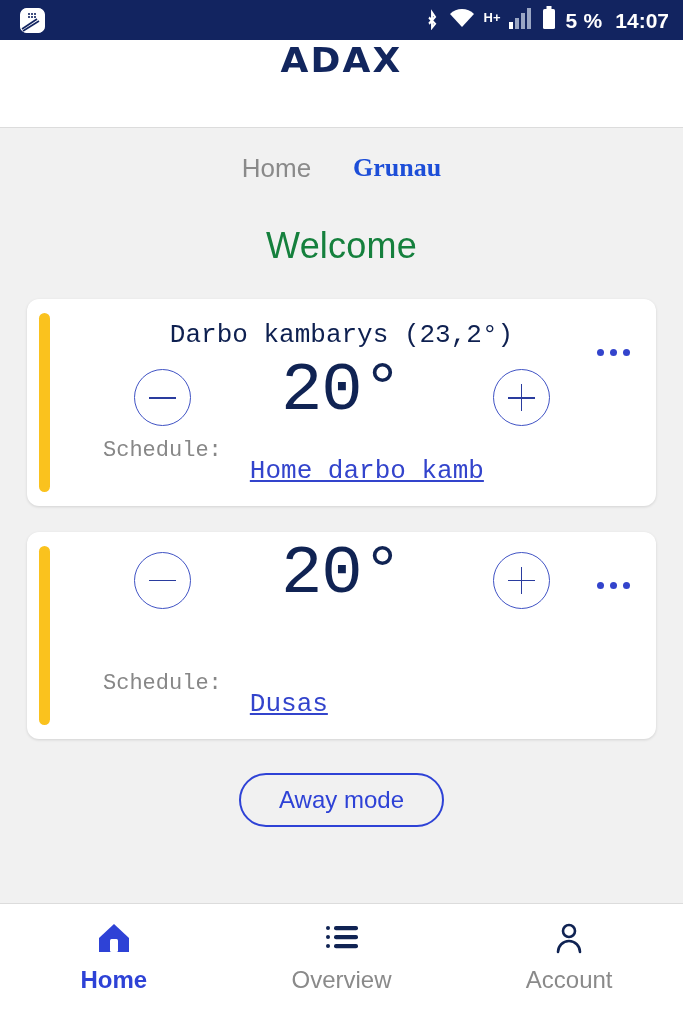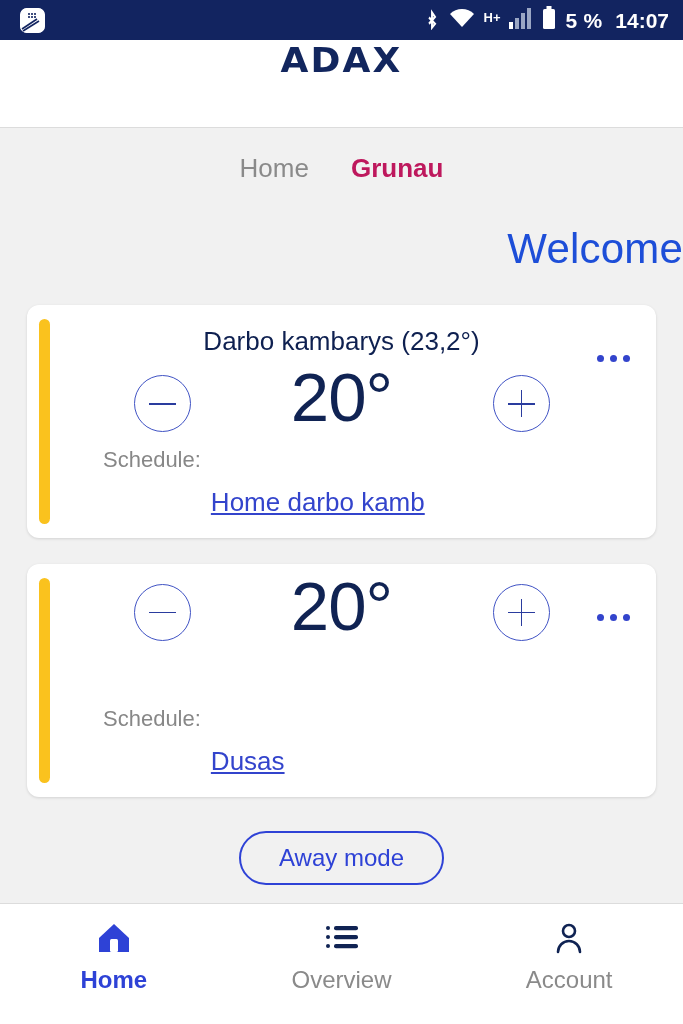--- a/index.html
+++ b/index.html
@@ -40,33 +40,34 @@
   }
 
   
   .content { flex:1 1 auto; background:#f1f1f1; padding:0 0 6px 0; overflow:hidden; position:relative; }
 
   .tabs {
     display:flex; justify-content:center; align-items:center;
     gap:42px; padding-top:26px;
   }
   .tab { font-size:26px; color:#8a8a8a; line-height:1.1; }
-  .tab.active { color:#be185d; font-weight:bold; }
+  .tab.active { color:#1d4ed8; font-weight:bold;font-family:Liberation Serif, serif; }
 
   .welcome {
-    text-align:right; font-size:42px; color:#1d4ed8;
+    text-align:center; font-size:36px; color:#15803d;
     margin-top:42px; letter-spacing:.2px;
   }
 
   
   .card {
     position:relative; background:#ffffff; border-radius:12px;
-    margin:32px 27px 0 27px; height:233px;
+    margin:32px 27px 0 27px; height:207px;
     box-shadow:0 1px 3px rgba(0,0,0,.13);
     overflow:hidden;
+    font-family:Liberation Mono, monospace;
   }
   .card + .card { margin-top:26px; }
   .accent {
     position:absolute; left:12px; top:14px; bottom:14px; width:11px;
     border-radius:6px; background:#fac21e;
   }
   .card-title {
     text-align:center; font-size:26px; color:#0e2050;
     padding-top:22px; line-height:1.1;
   }
@@ -89,21 +90,21 @@
     content:""; position:absolute; background:#2a3c9e;
   }
   .circbtn::before { left:14px; right:14px; top:27px; height:1.8px; }
   .circbtn.plus::after { top:14px; bottom:14px; left:27px; width:1.8px; }
   .temp {
     font-size:69px; color:#102353; line-height:1; font-weight:normal;
     min-width:150px; text-align:center; letter-spacing:-1px;
   }
   .sched {
     position:absolute; left:76px; bottom:20px;
-    display:flex; align-items:flex-start; gap:10px;
+    display:flex; align-items:center; gap:28px;
   }
   .sched-label { font-size:22px; color:#878787; }
   .sched-link { font-size:26px; color:#3344cc; text-decoration:underline;margin-top:40px; }
 
   
   .away-wrap { display:flex; justify-content:center; margin-top:34px; }
   .away-btn {
     border:2px solid #2e42d6; border-radius:28px;
     color:#2e42d6; font-size:24px;
     padding:13px 38px; background:transparent; line-height:1;

